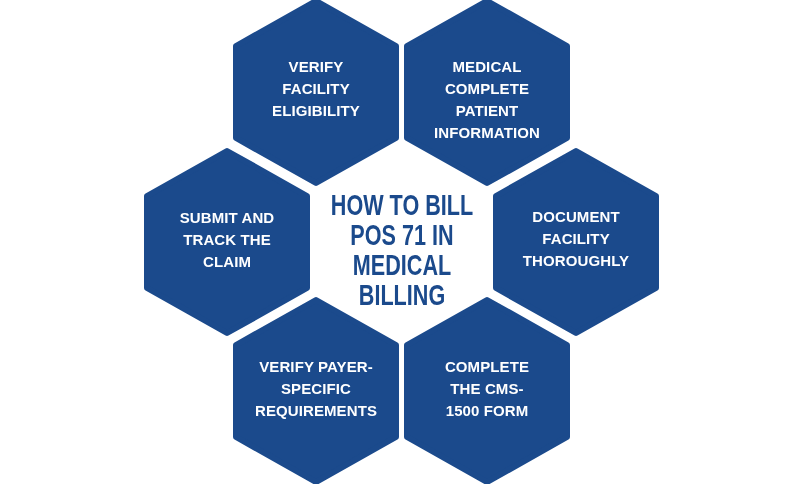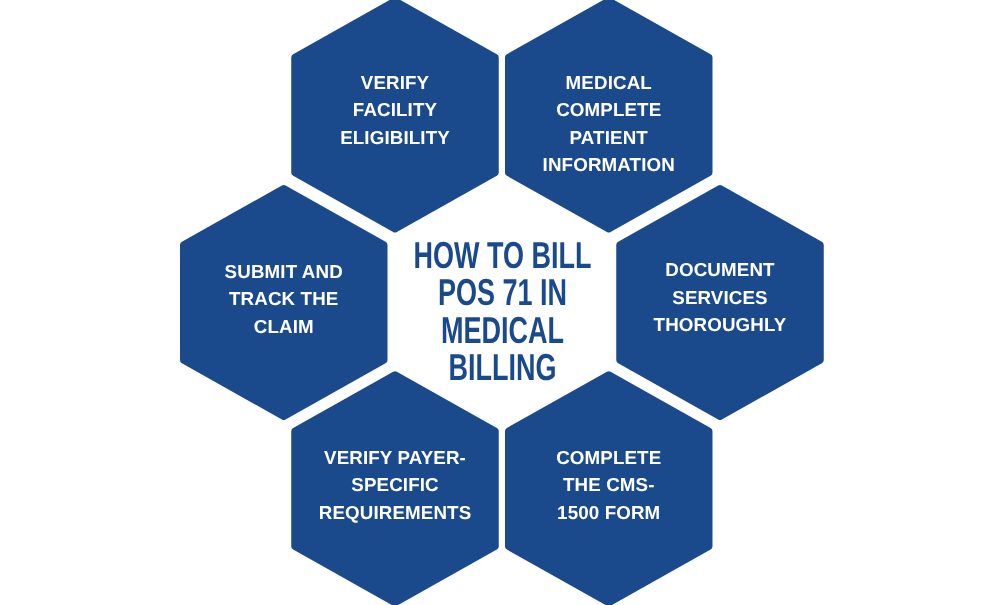--- a/index.html
+++ b/index.html
@@ -53,21 +53,21 @@
   </svg>
 
   <div class="hex-label" style="left:316px; top:89px;">VERIFY
 FACILITY
 ELIGIBILITY</div>
   <div class="hex-label" style="left:487px; top:100px;">MEDICAL
 COMPLETE
 PATIENT
 INFORMATION</div>
   <div class="hex-label" style="left:576px; top:239px;">DOCUMENT
-SERVICES
+FACILITY
 THOROUGHLY</div>
   <div class="hex-label" style="left:487px; top:389px;">COMPLETE
 THE CMS-
 1500 FORM</div>
   <div class="hex-label" style="left:227px; top:240px;">SUBMIT AND
 TRACK THE
 CLAIM</div>
   <div class="hex-label" style="left:316px; top:389px;">VERIFY PAYER-
 SPECIFIC
 REQUIREMENTS</div>

